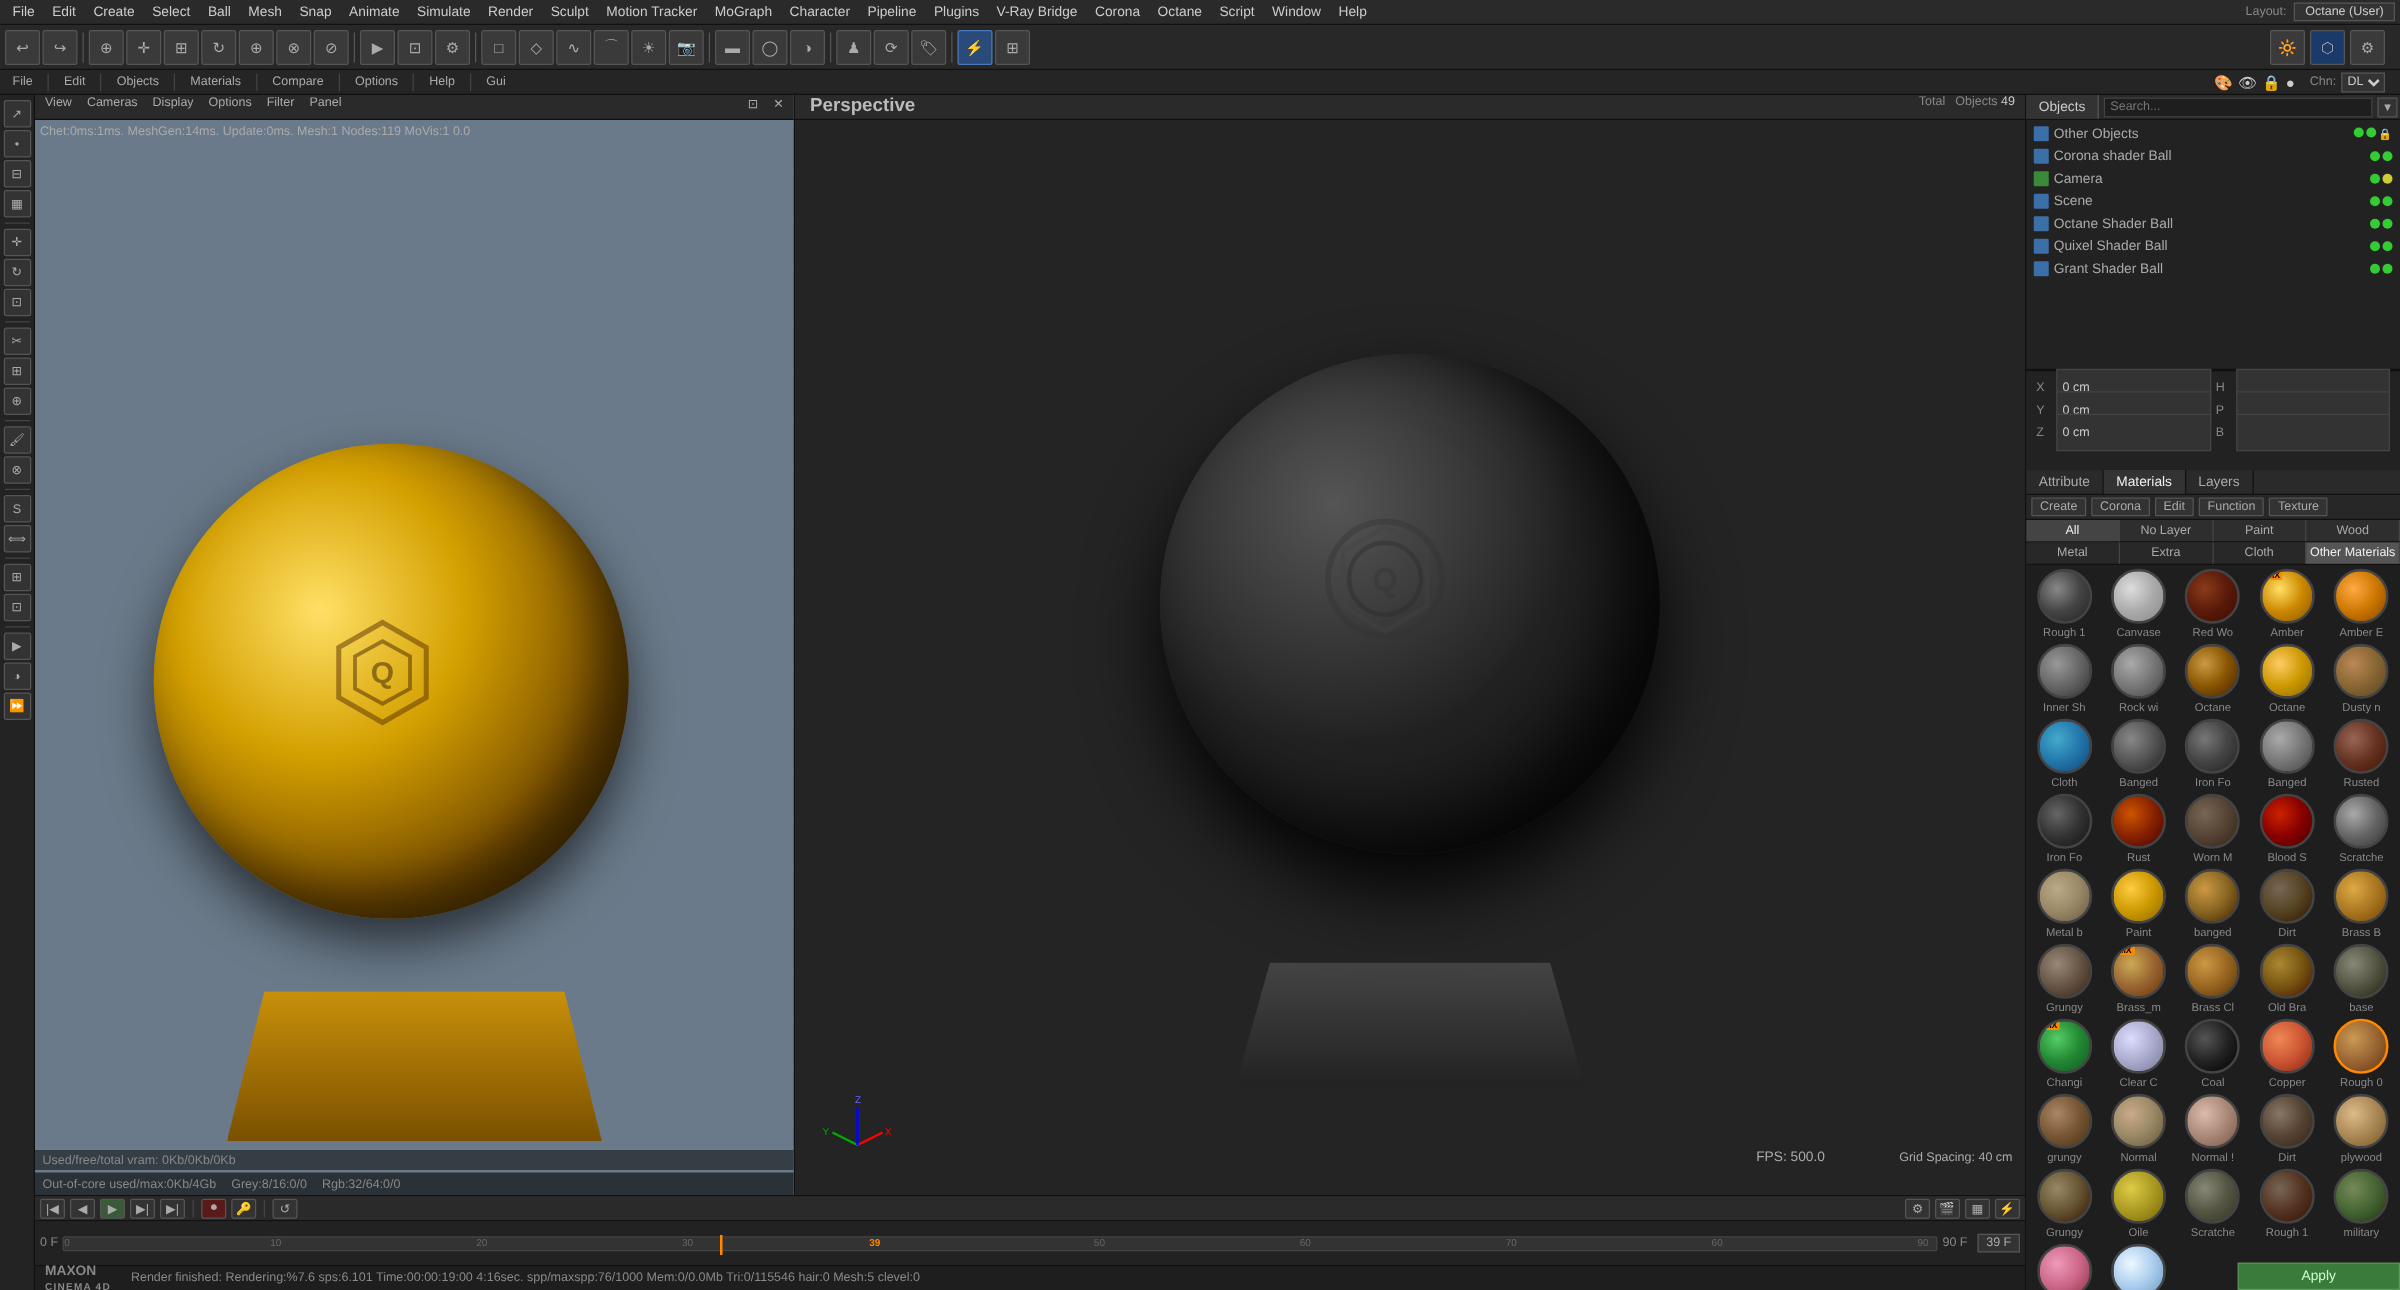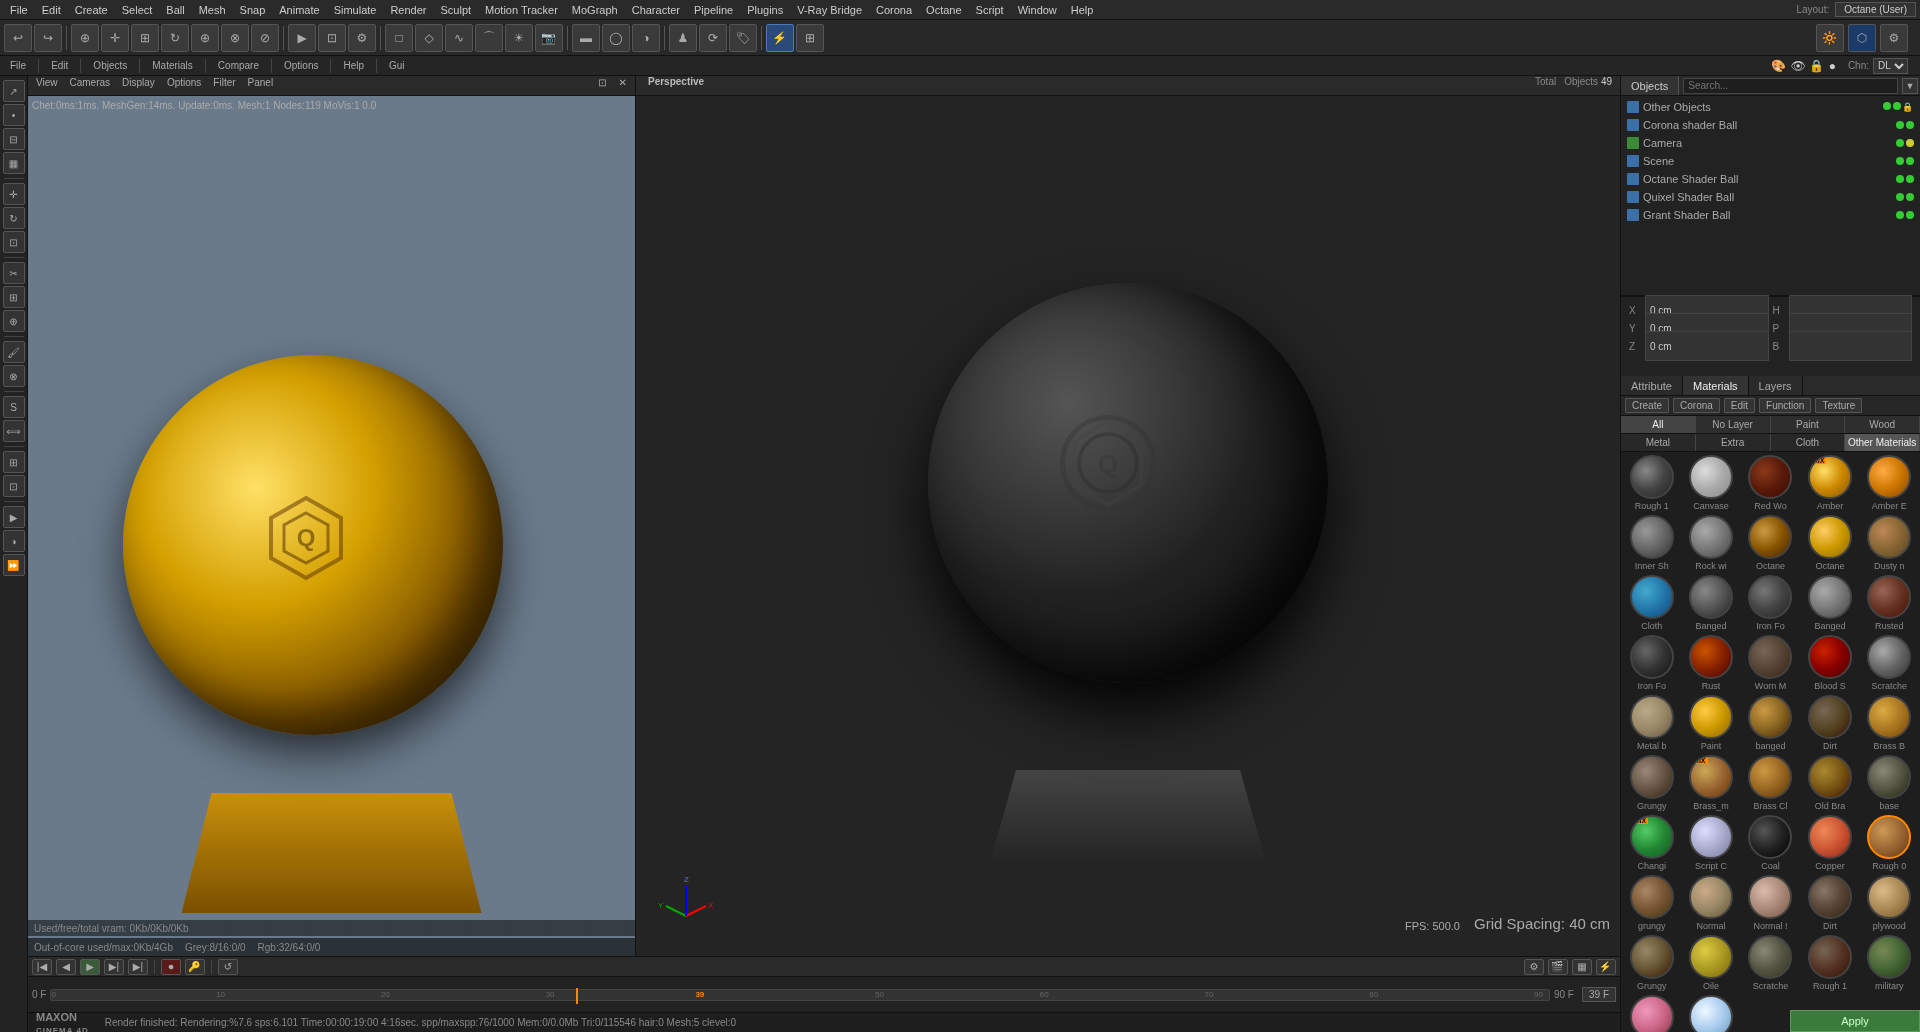--- a/index.html
+++ b/index.html
@@ -227,21 +227,21 @@
     }
 
     
     .vp-info {
       position: absolute; top: 4px; left: 4px; font-size: 10px; color: #aaa; pointer-events: none;
     }
     .vp-fps {
       position: absolute; bottom: 24px; right: 160px; font-size: 11px; color: #aaa;
     }
     .vp-grid-info {
-      position: absolute; bottom: 24px; right: 10px; font-size: 15px; color: #aaa;
+      position: absolute; bottom: 24px; right: 10px; font-size: 10px; color: #aaa;
     }
 
     
     .m-rough1 { background: radial-gradient(circle at 35% 35%, #888, #444, #222); }
     .m-canvas { background: radial-gradient(circle at 35% 35%, #ddd, #aaa, #888); }
     .m-redwood { background: radial-gradient(circle at 35% 35%, #8b3a1a, #5a1a0a, #3a0a00); }
     .m-amber { background: radial-gradient(circle at 35% 35%, #ffe066, #cc8800, #885500); }
     .m-amber2 { background: radial-gradient(circle at 35% 35%, #ffaa44, #cc7700, #884400); }
     .m-innersh { background: radial-gradient(circle at 35% 35%, #999, #666, #333); }
     .m-rockw { background: radial-gradient(circle at 35% 35%, #aaa, #777, #444); }
@@ -498,21 +498,21 @@
             <span>Rgb:32/64:0/0</span>
           </div>
           <div style="position:absolute;bottom:20px;left:0;right:0;height:16px;background:rgba(0,0,0,0.5);display:flex;align-items:center;padding:0 6px;gap:8px;font-size:10px;color:#888;">
             <span>Used/free/total vram: 0Kb/0Kb/0Kb</span>
           </div>
         </div>
       </div>
 
       <div id="viewport-right">
         <div class="vp-toolbar">
-          <span style="font-size:10px;color:#bbb;padding:0 8px;font-weight:bold;">Perspective</span>
+          <span style="font-size:15px;color:#bbb;padding:0 8px;font-weight:bold;">Perspective</span>
           <div style="flex:1"></div>
           <div style="font-size:10px;color:#888;margin-right:4px;">
             <span>Total</span>
           </div>
           <div style="font-size:10px;color:#888;margin-right:4px;">
             <span>Objects</span>
             <span style="color:#ccc;">49</span>
           </div>
         </div>
         <div class="vp-content-right">
@@ -839,21 +839,21 @@
             <div class="mat-name">base</div>
           </div>
           <div class="mat-item">
             <div class="mat-thumb m-changi">
               <div class="mat-mix-badge">MIX</div>
             </div>
             <div class="mat-name">Changi</div>
           </div>
           <div class="mat-item">
             <div class="mat-thumb m-clearc"></div>
-            <div class="mat-name">Script C</div>
+            <div class="mat-name">Clear C</div>
           </div>
           <div class="mat-item">
             <div class="mat-thumb m-coal"></div>
             <div class="mat-name">Coal</div>
           </div>
           <div class="mat-item">
             <div class="mat-thumb m-copper"></div>
             <div class="mat-name">Copper</div>
           </div>
           <div class="mat-item selected">

